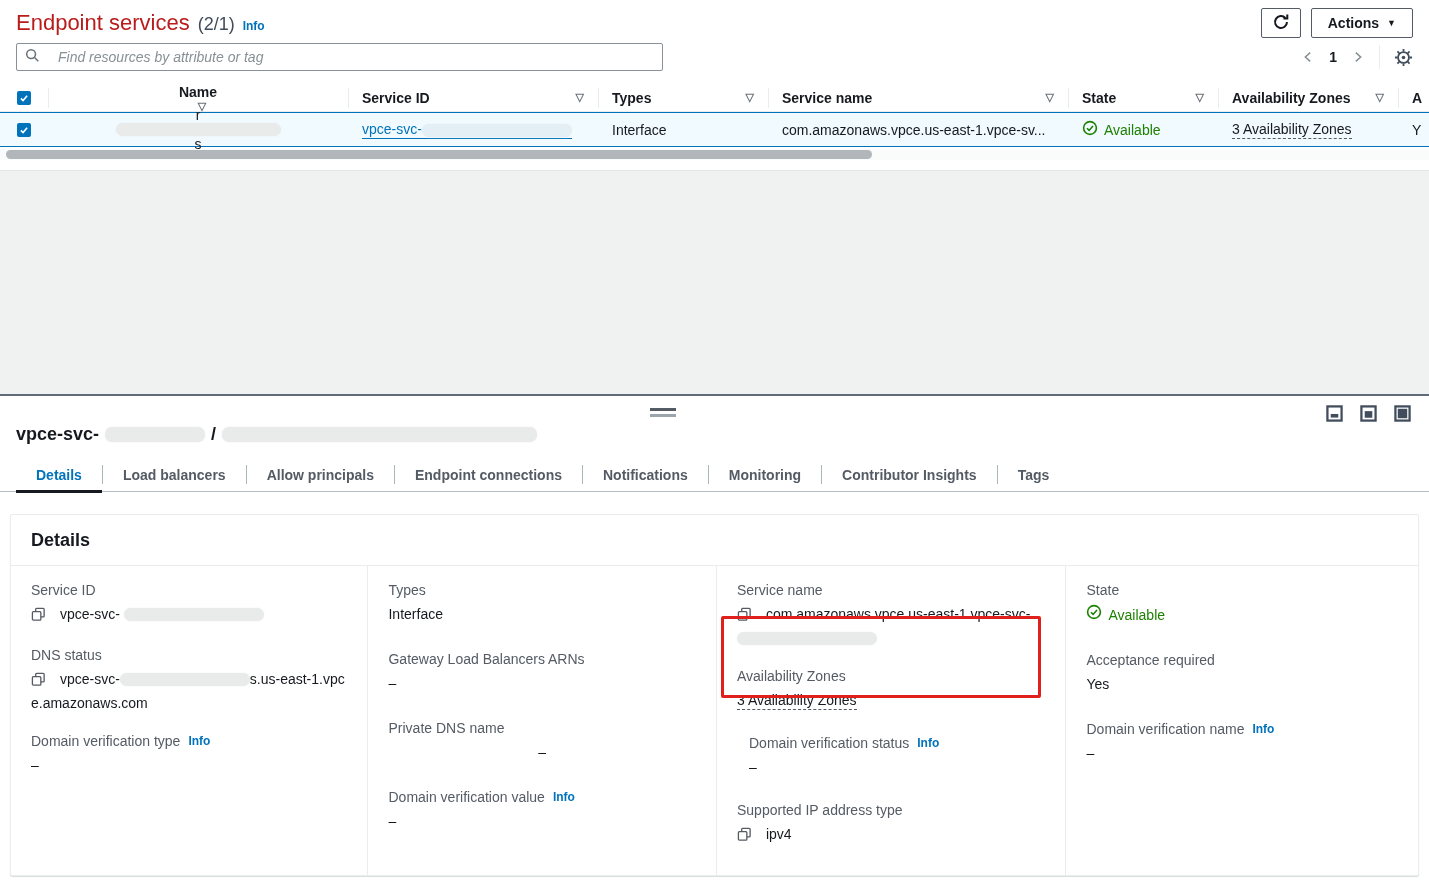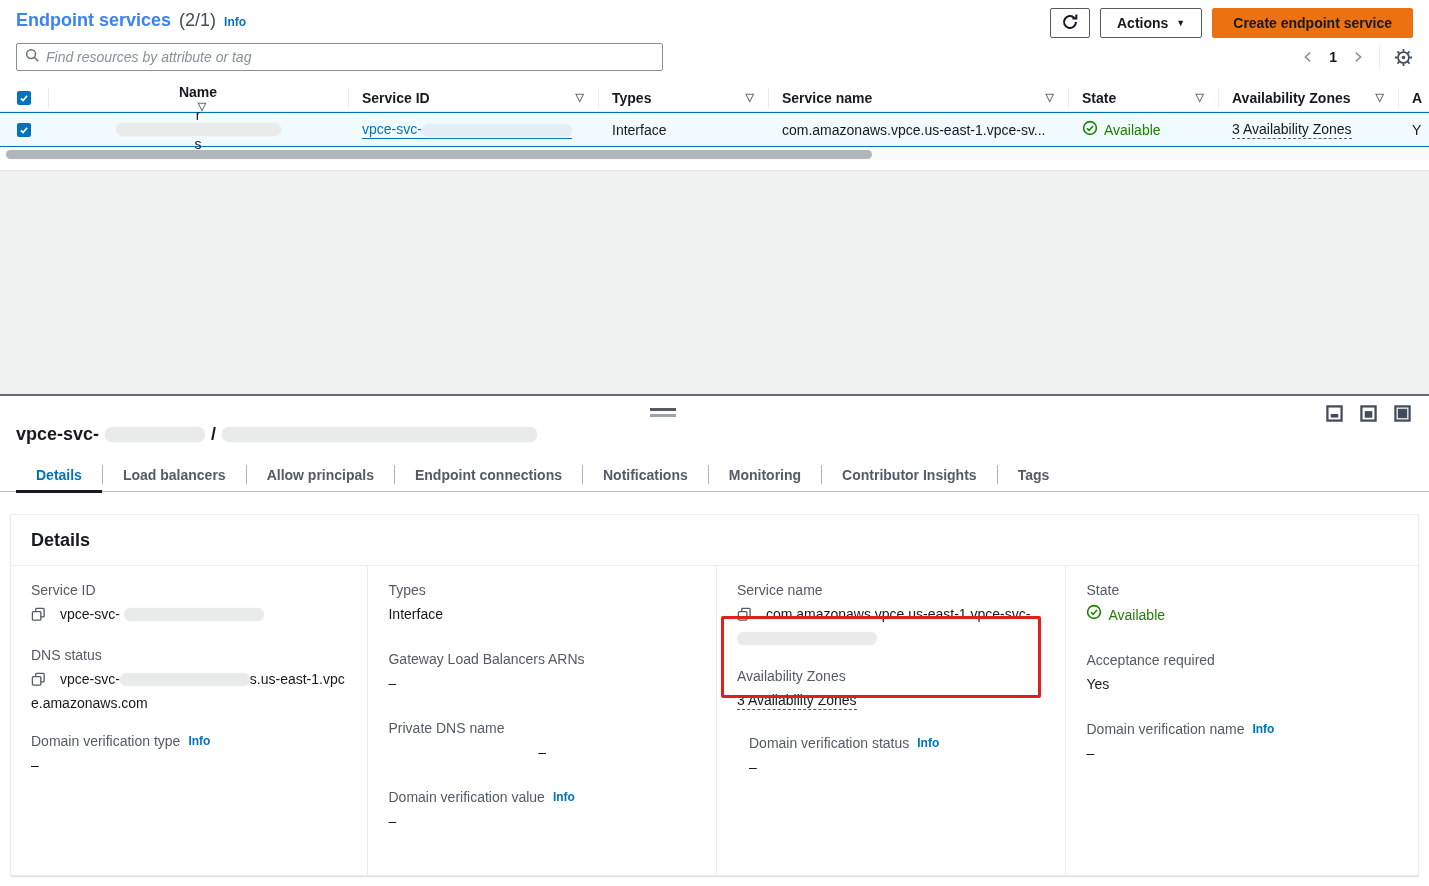--- a/index.html
+++ b/index.html
@@ -6,32 +6,32 @@
   html,body { background:#fff; }
   .screen {
     position:relative; width:1429px; height:886px; overflow:hidden;
     font-family:"Liberation Sans", sans-serif; font-size:14px; color:#16191f; background:#fff;
   }
   
   .list-white { position:absolute; left:0; top:0; width:1429px; height:170px; background:#fff; }
   .page-bg    { position:absolute; left:0; top:170px; width:1429px; height:224px; background:#f0f1f1; border-top:1px solid #e4e7e7; }
 
   .page-header { position:absolute; left:16px; top:10px; display:flex; align-items:baseline; gap:8px; }
-  .page-header h1 { font-size:18px; font-weight:700; color:#3b82f6; display:inline; }
+  .page-header h1 { font-size:22px; font-weight:400; color:#b91c1c; display:inline; }
   .res-count { font-size:18px; font-weight:400; color:#414d5c; }
   .info-link { font-size:12px; font-weight:700; color:#0073bb; cursor:pointer; }
 
   .actions-group { position:absolute; right:16px; top:8px; display:flex; gap:10px; align-items:center; }
   .btn { height:30px; border:1px solid #545b64; border-radius:2px; background:#fff; display:flex; align-items:center; justify-content:center; font-weight:700; font-size:14px; color:#16191f; cursor:pointer; }
   .btn-icon { width:40px; }
   .btn-actions { padding:0 16px; gap:8px;justify-content:flex-end; }
   .caret { font-size:9px; color:#16191f; }
   .btn-primary { background:#ec7211; border-color:#ec7211; padding:0 20px; color:#16191f; }
 
-  .search-box { position:absolute; left:16px; top:43px; width:647px; height:28px; border:1px solid #879196; border-radius:2px; background:#fff; display:flex; align-items:center; padding:0 8px; gap:6px; }
+  .search-box { position:absolute; left:16px; top:43px; width:647px; height:28px; border:1px solid #879196; border-radius:2px; background:#fff; display:flex; align-items:center; padding:0 8px; gap:18px; }
   .search-box input { border:none; outline:none; flex:1; font-style:italic; font-size:14px; color:#16191f; font-family:"Liberation Sans", sans-serif; background:transparent; }
   .search-box input::placeholder { color:#879196; font-style:italic; }
 
   .pager { position:absolute; right:16px; top:45px; display:flex; align-items:center; gap:14px; }
   .pager .chev { display:flex; align-items:center; cursor:pointer; }
   .pager .pnum { font-weight:700; color:#16191f; }
   .pager-sep { width:1px; height:24px; background:#eaeded; }
   .gear { cursor:pointer; display:flex; align-items:center; }
 
   
@@ -114,23 +114,20 @@
           <svg width="18" height="18" viewBox="0 0 16 16">
               <path d="M13.3 8a5.3 5.3 0 1 1-1.4-3.6" fill="none" stroke="#16191f" stroke-width="1.8"></path>
               <path d="M13.6 1.4v3.4h-3.4" fill="none" stroke="#16191f" stroke-width="1.8"></path>
             </svg>
         </span>
       </button>
       <button class="btn btn-actions">
         <span>Actions</span>
         <span class="caret">▼</span>
       </button>
-      <button class="btn btn-primary">
-        <span>Create endpoint service</span>
-      </button>
     </div>
 
     <div class="search-box">
       <span>
         <svg width="15" height="15" viewBox="0 0 16 16">
             <circle cx="6.5" cy="6.5" r="4.7" fill="none" stroke="#687078" stroke-width="1.6"></circle>
             <line x1="10.2" y1="10.2" x2="14.2" y2="14.2" stroke="#687078" stroke-width="1.6"></line>
           </svg>
       </span>
       <input type="text" placeholder="Find resources by attribute or tag" style="">
@@ -376,20 +373,30 @@
             <div class="flabel">Availability Zones</div>
             <div class="fvalue"><span class="az-link">3 Availability Zones</span></div>
           </div>
           <div class="field" style="margin-top:22px;margin-left:12px;">
             <div class="flabel">
                 <span>Domain verification status</span>
                 <span class="info-link">Info</span>
               </div>
             <div class="fvalue">–</div>
           </div>
+          <div class="field" style="margin-top:22px;">
+            <div class="flabel">Supported IP address type</div>
+            <div class="fvalue">
+              <span class="copy-ic"><svg width="15" height="15" viewBox="0 0 16 16" fill="none" stroke="#545b64" stroke-width="1.4">
+                    <rect x="5" y="1.5" width="9" height="9" rx="1"></rect>
+                    <rect x="1.5" y="5" width="9" height="9" rx="1" fill="#fff"></rect>
+                  </svg></span>
+              <span>ipv4</span>
+            </div>
+          </div>
         </div>
 
         <div class="dcol dcol4">
           <div class="field">
             <div class="flabel">State</div>
             <div class="fvalue">
               <span class="state-ok">
                 <span>
                   <svg width="16" height="16" viewBox="0 0 16 16">
                       <circle cx="8" cy="8" r="6.4" fill="none" stroke="#1d8102" stroke-width="1.6"></circle>

